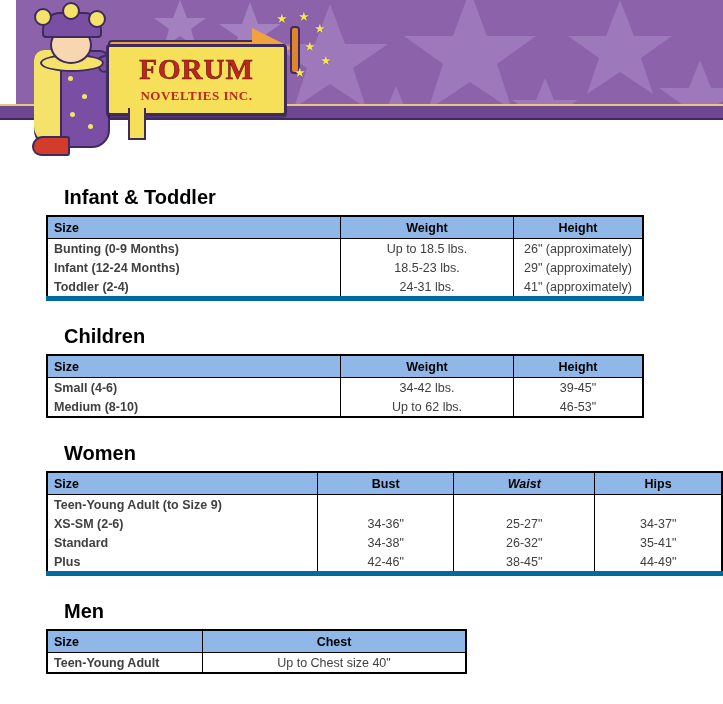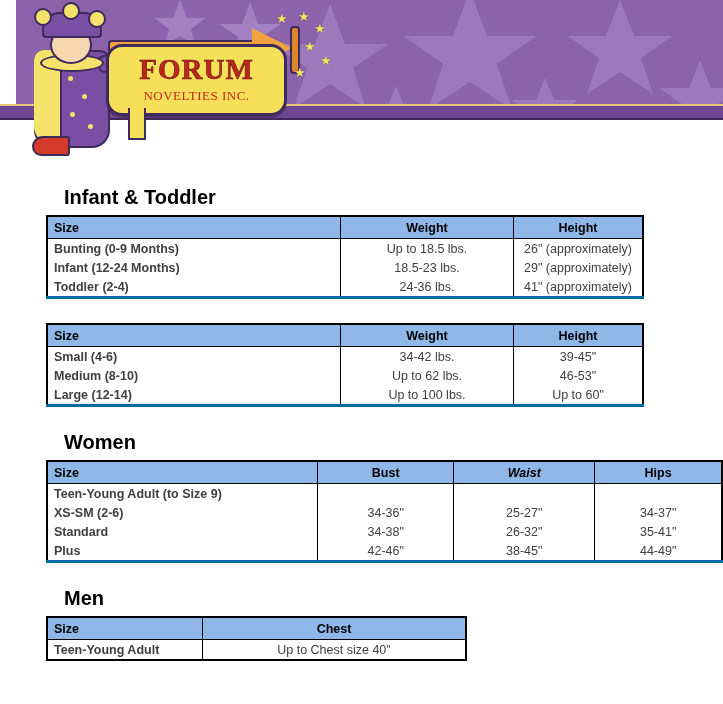--- a/index.html
+++ b/index.html
@@ -188,21 +188,21 @@
 
   
   .logo {
     position: absolute;
     left: 106px;
     top: 44px;
     width: 175px;
     height: 66px;
     background: #f6e05a;
     border: 3px solid #3f2a5e;
-    border-radius: 16px;
+    border-radius: 4px;
     box-shadow: 0 2px 0 rgba(0,0,0,0.25);
   }
   .logo-main {
     position: absolute;
     top: 6px;
     left: 0;
     right: 0;
     text-align: center;
     font-family: "Liberation Serif", serif;
     font-weight: bold;
@@ -211,21 +211,21 @@
     color: #c0261d;
     -webkit-text-stroke: 0.6px #5b1510;
   }
   .logo-sub {
     position: absolute;
     top: 41px;
     left: 0;
     right: 0;
     text-align: center;
     font-family: "Liberation Serif", serif;
-    font-weight: normal;
+    font-weight: bold;
     font-size: 13px;
     letter-spacing: 0.5px;
     color: #c0261d;
   }
   .logo-tail {
     position: absolute;
     left: 128px;
     top: 108px;
     width: 14px;
     height: 30px;
@@ -265,21 +265,21 @@
     color: #000;
   }
   table.size-table td {
     border-left: 1px solid #000000;
     border-right: 1px solid #000000;
     padding: 1px 6px;
     height: 17px;
     color: #404040;
   }
   table.size-table tr.last td {
-    border-bottom: 3px solid #0369a1;
+    border-bottom: 5px solid #0369a1;
   }
   .cell-label {
     font-weight: bold;
     text-align: left;
   }
   .cell-val {
     text-align: center;
   }
   .spacer-24 { height: 24px; }
 </style>
@@ -361,51 +361,47 @@
         <td class="cell-val">Up to 18.5 lbs.</td>
         <td class="cell-val">26" (approximately)</td>
       </tr>
       <tr>
         <td class="cell-label">Infant (12-24 Months)</td>
         <td class="cell-val">18.5-23 lbs.</td>
         <td class="cell-val">29" (approximately)</td>
       </tr>
       <tr class="last">
         <td class="cell-label">Toddler (2-4)</td>
-        <td class="cell-val">24-36 lbs.</td>
+        <td class="cell-val">24-31 lbs.</td>
         <td class="cell-val">41" (approximately)</td>
       </tr>
     </tbody>
       </table>
   </div>
 
   <div class="spacer-24"></div>
 
   <div class="section">
+    <div class="section-title">Children</div>
     <table class="size-table">
       <tbody>
           <tr>
         <th style="width:280px; text-align:left;">Size</th>
         <th style="width:160px;">Weight</th>
         <th style="width:116px;">Height</th>
       </tr>
       <tr>
         <td class="cell-label">Small (4-6)</td>
         <td class="cell-val">34-42 lbs.</td>
         <td class="cell-val">39-45"</td>
       </tr>
       <tr>
         <td class="cell-label">Medium (8-10)</td>
         <td class="cell-val">Up to 62 lbs.</td>
         <td class="cell-val">46-53"</td>
-      </tr>
-      <tr class="last">
-        <td class="cell-label">Large (12-14)</td>
-        <td class="cell-val">Up to 100 lbs.</td>
-        <td class="cell-val">Up to 60"</td>
       </tr>
     </tbody>
       </table>
   </div>
 
   <div class="spacer-24"></div>
 
   <div class="section">
     <div class="section-title">Women</div>
     <table class="size-table">

